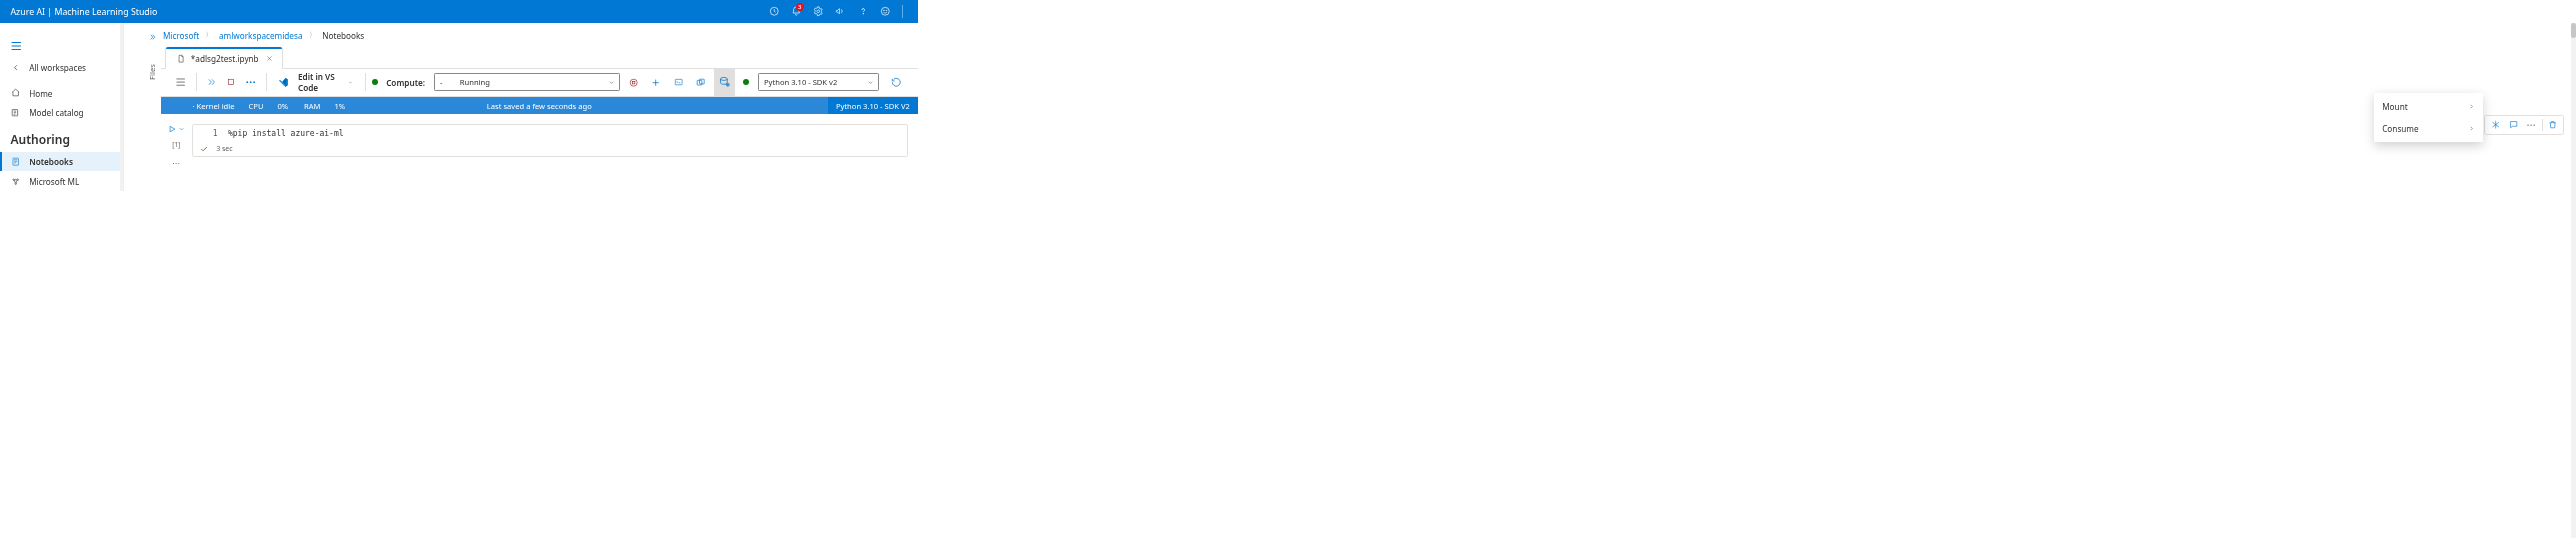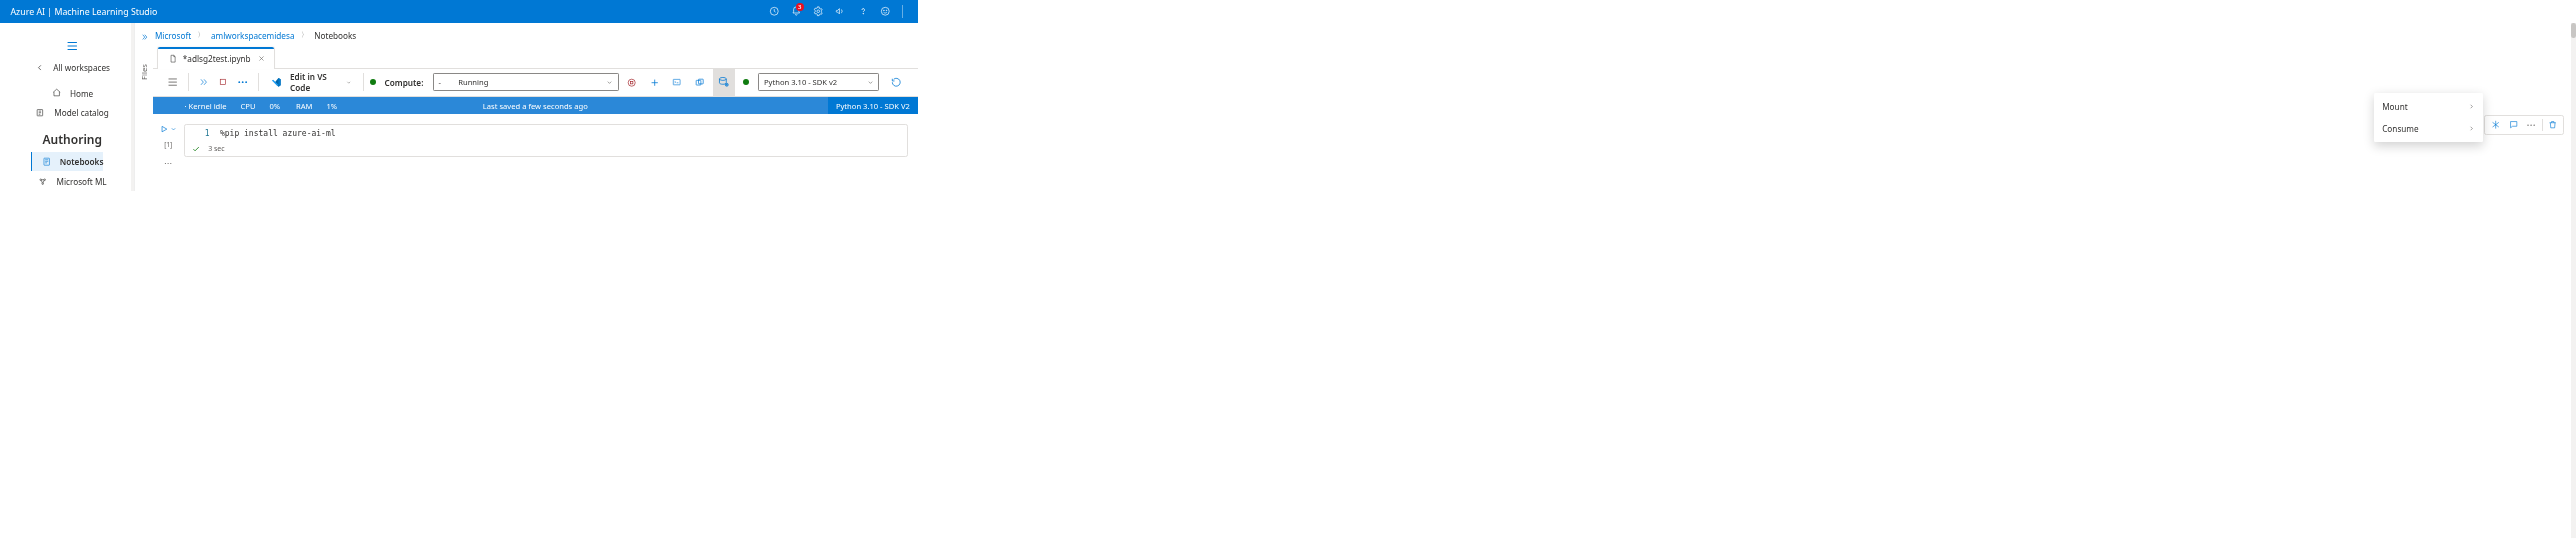--- a/index.html
+++ b/index.html
@@ -9,33 +9,33 @@
 .top-banner { height: 23.4px; background: #0078d4; color: #fff; display: flex; align-items: center; padding: 0 10.5px 0 10.5px; }
 .brand { font-size: 8.8px; font-weight: 400; }
 .top-spacer { flex: 1; }
 .top-icons { display: flex; align-items: center; gap: 2.3px; }
 .top-icon-btn { width: 20px; height: 23.4px; display: flex; align-items: center; justify-content: center; cursor: pointer; position: relative; color: #fff; }
 .notif-badge { position: absolute; top: 2.9px; right: 2.3px; background: #e81123; color: #fff; border-radius: 4.7px; min-width: 8.2px; height: 8.2px; font-size: 5.9px; display: flex; align-items: center; justify-content: center; padding: 0 1.8px; font-weight: 600; }
 .top-sep { width: 0.6px; height: 13px; background: rgba(255,255,255,.4); margin: 0 4.7px; }
 
 .shell { display: flex; height: 168px; }
 
-.left-nav { width: 135px; border-right: 0.6px solid #eee; display: flex; flex-direction: column; padding-top: 12px; position: relative; align-items: center; }
+.left-nav { width: 124px; border-right: 0.6px solid #eee; display: flex; flex-direction: column; padding-top: 12px; position: relative; }
 .left-nav::after { content:""; position:absolute; right:0; top:0; width:3.5px; height:100%; background:#f3f2f1; }
 .left-nav::before { content:""; position:absolute; right:0; top:0; width:3.5px; height:17.6px; background:#c8c6c4; border-radius:1.8px; }
 
 .left-item { height: 21px; display: flex; align-items: center; gap: 8.2px; padding-left: 10.5px; cursor: pointer; font-size: 8.2px; color: #323130; position: relative; }
 .left-item.hamburger { height: 23.4px; }
 .left-item.selected { background: #e5f1fb; font-weight: 600; }
 .left-item.selected::before { content:""; position:absolute; left:0; top:0; bottom:0; width:1.8px; background:#0078d4; }
 .left-section { font-size: 12px; font-weight: 600; color:#323130; padding: 8.2px 0 3.5px 10.5px; }
 .li-icon { width: 10.5px; height: 10.5px; display:flex; align-items:center; justify-content:center; color:#323130; }
 .li-icon.blue { color:#0078d4; }
 
-.main-col { flex:1; display:flex; }
+.main-col { flex:1; display:flex;margin-left:19px; }
 
 .files-gutter { width: 17.6px; display:flex; flex-direction:column; align-items:center; background:#fff; }
 .files-expand-btn { width:17.6px; height:20px; display:flex; align-items:center; justify-content:center; color:#0078d4; cursor:pointer; margin-top: 3.5px;}
 .files-label { transform: rotate(-90deg); font-size:7.6px; color:#605e5c; margin-top: 20px; white-space:nowrap; }
 
 .editor-col { flex:1; display:flex; flex-direction:column; min-width:0; }
 
 .crumbs-row { height: 23.4px; display:flex; align-items:center; padding-left: 2.3px; font-size:8.2px; color:#323130; }
 .crumb-link { color:#0078d4; cursor:pointer; }
 .crumb-sep { margin: 0 6.4px; color:#605e5c; font-size:7px; }

